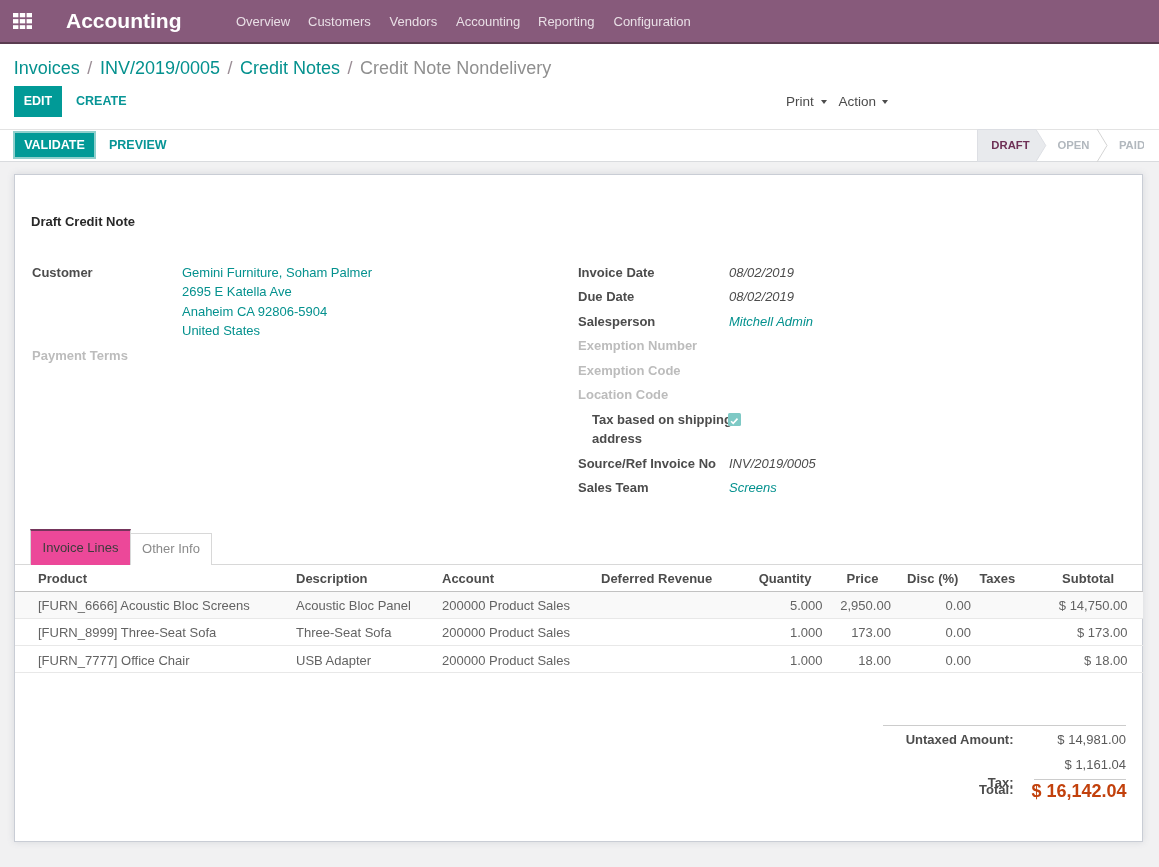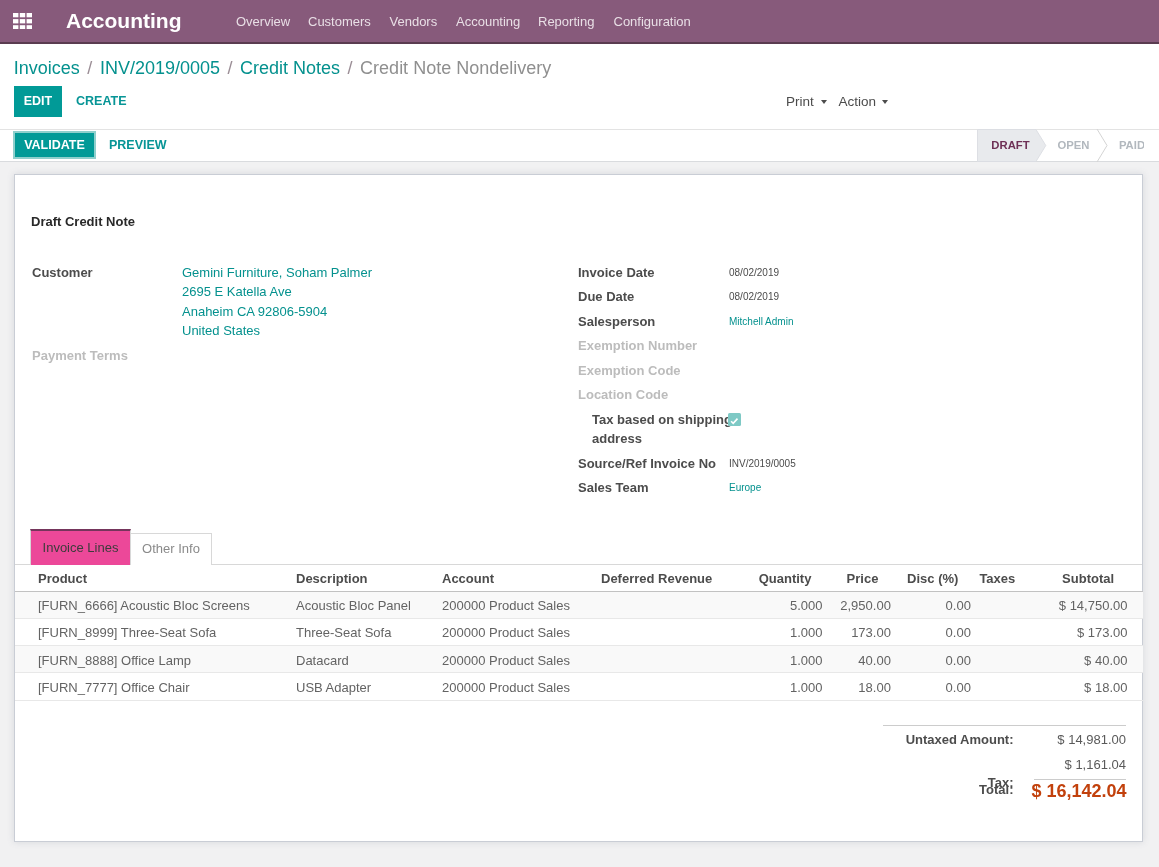--- a/index.html
+++ b/index.html
@@ -2,21 +2,21 @@
 <html><head>
 <meta charset="utf-8">
 <style>
   * { margin:0; padding:0; box-sizing:border-box; }
   html,body { width:1159px; height:867px; overflow:hidden; }
   body { font-family:"Liberation Sans", sans-serif; background:#fff; position:relative; }
   .ab { position:absolute; }
   .teal, .val.teal { color:#04918e; }
   .lbl { font-weight:bold; font-size:13px; color:#4c4c4c; line-height:19px; }
   .lbl-muted { font-weight:bold; font-size:13px; color:#bcbcbc; line-height:19px; }
-  .val { font-size:10px; color:#4c4c4c; line-height:19px; }
+  .val { font-size:13px; color:#4c4c4c; line-height:19px;font-style:italic; }
 
   
   .navbar { left:0; top:0; width:1159px; height:43.5px; background:#875a7b; border-bottom:2px solid #5a3c50; }
   .brand { left:66px; top:5.8px; font-size:21px; font-weight:bold; color:#fff; line-height:29px; }
   .menu-item { top:14.5px; font-size:13px; color:#e9dfe6; line-height:13px; }
 
   
   .bc { left:13.8px; top:57.6px; font-size:18px; line-height:20px; color:#8f8f8f; }
   .bc a { color:#04918e; text-decoration:none; }
   .bc .sep { color:#9b8e96; margin:0 2.5px; }
@@ -132,21 +132,21 @@
   <div class="ab lbl-muted" style="left:578px; top:385.4px;">Location Code</div>
   <div class="ab lbl" style="left:592px; top:410px; width:145px; line-height:19.3px;">Tax based on shipping address</div>
   <div class="ab" style="left:728px; top:413px; width:12.5px; height:12.5px; background:#7ec9c5; border-radius:1.5px;">
     <svg width="12.5" height="12.5" viewBox="0 0 12.5 12.5">
       <path d="M3.1 6.3 L5.2 8.4 L9.5 3.6" fill="none" stroke="#fff" stroke-width="1.6"></path>
     </svg>
   </div>
   <div class="ab lbl" style="left:578px; top:453.8px;">Source/Ref Invoice No</div>
   <div class="ab val" style="left:729px; top:453.8px;">INV/2019/0005</div>
   <div class="ab lbl" style="left:578px; top:478.3px;">Sales Team</div>
-  <div class="ab val teal" style="left:729px; top:478.3px;">Europe</div>
+  <div class="ab val teal" style="left:729px; top:478.3px;">Screens</div>
 
   <div class="ab tabline"></div>
   <div class="ab tab-active">Invoice Lines</div>
   <div class="ab tab-inactive">Other Info</div>
 
   <table class="ab lines">
     <colgroup>
       <col style="width:273px">
       <col style="width:146px">
       <col style="width:159px">
@@ -186,31 +186,20 @@
         <td class="c1">[FURN_8999] Three-Seat Sofa</td>
         <td>Three-Seat Sofa</td>
         <td>200000 Product Sales</td>
         <td></td>
         <td class="r q">1.000</td>
         <td class="r q">173.00</td>
         <td class="r q">0.00</td>
         <td></td>
         <td class="r s">$ 173.00</td>
       </tr>
-      <tr class="odd">
-        <td class="c1">[FURN_8888] Office Lamp</td>
-        <td>Datacard</td>
-        <td>200000 Product Sales</td>
-        <td></td>
-        <td class="r q">1.000</td>
-        <td class="r q">40.00</td>
-        <td class="r q">0.00</td>
-        <td></td>
-        <td class="r s">$ 40.00</td>
-      </tr>
       <tr>
         <td class="c1">[FURN_7777] Office Chair</td>
         <td>USB Adapter</td>
         <td>200000 Product Sales</td>
         <td></td>
         <td class="r q">1.000</td>
         <td class="r q">18.00</td>
         <td class="r q">0.00</td>
         <td></td>
         <td class="r s">$ 18.00</td>

